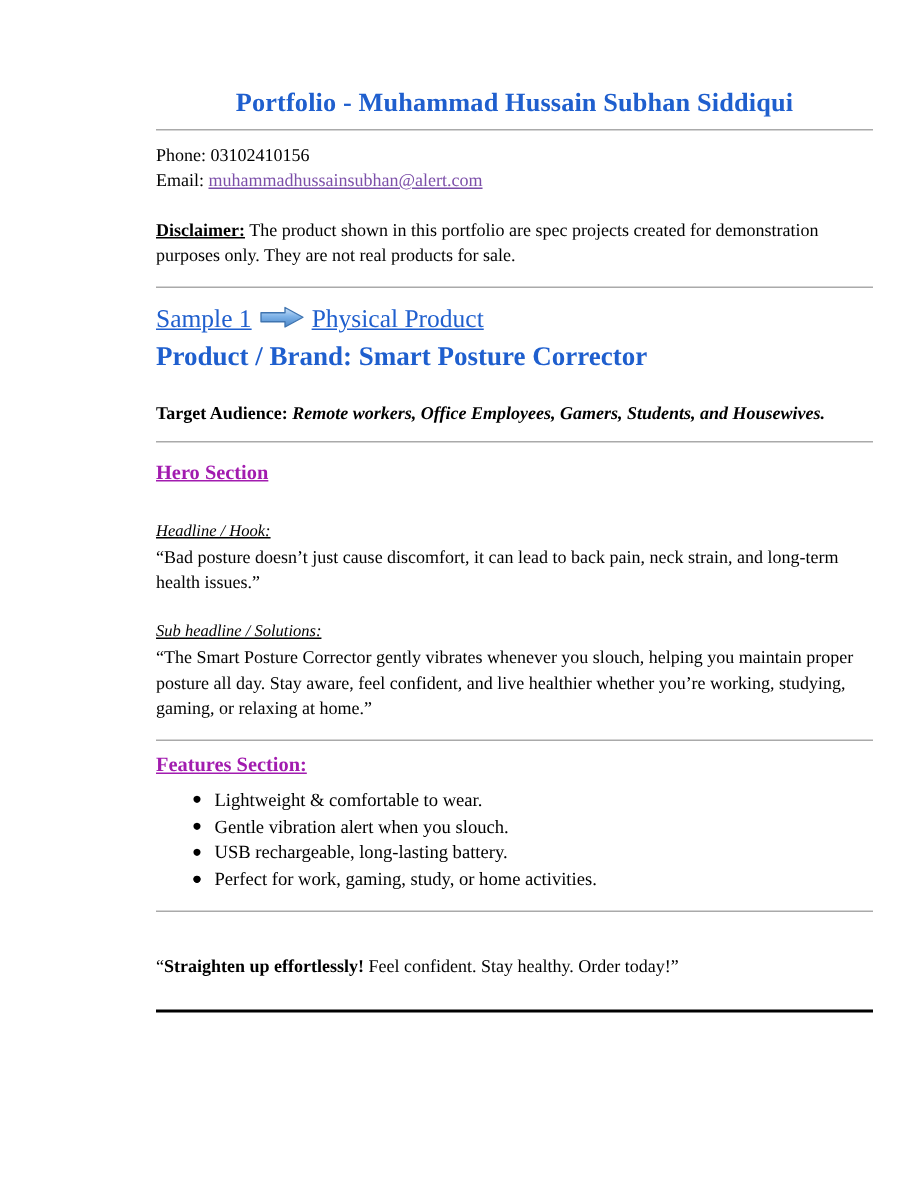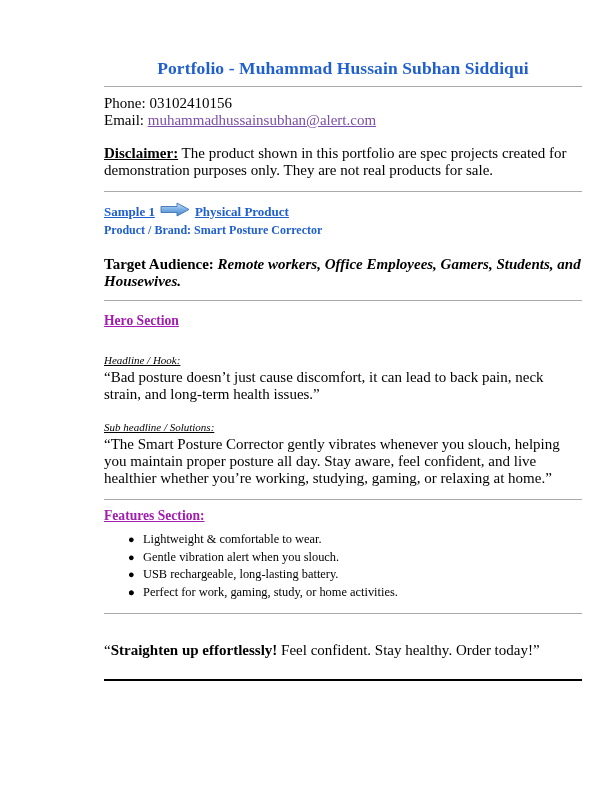--- a/index.html
+++ b/index.html
@@ -54,21 +54,21 @@
     height: 0;
     border: none;
     border-top: 2.2px solid #000000;
     margin: 0;
     width: 100%;
   }
 
   
   .block { margin: 0; }
   .line {
-    font-size: 15px;
+    font-size: 12px;
     line-height: 17px;
     margin: 0;
   }
   .spacer-6  { height: 6px; }
   .spacer-8  { height: 8px; }
   .spacer-10 { height: 10px; }
   .spacer-12 { height: 12px; }
   .spacer-14 { height: 14px; }
   .spacer-16 { height: 16px; }
   .spacer-18 { height: 18px; }
@@ -82,38 +82,38 @@
   .lbl-bold-ul {
     font-weight: bold;
     text-decoration: underline;
   }
   .lbl-bold {
     font-weight: bold;
   }
 
   
   .sample-heading {
-    font-size: 13px;
-    font-weight: bold;
+    font-size: 17px;
+    font-weight: normal;
     color: #1F5FCE;
     line-height: 1.3;
     margin: 0;
     white-space: nowrap;
   }
   .sample-heading .ul-part {
     text-decoration: underline;
   }
   .arrow-emoji {
     display: inline-block;
     vertical-align: -1px;
     margin: 0 5px;
   }
 
   .brand-line {
-    font-size: 12px;
+    font-size: 18px;
     font-weight: bold;
     color: #1F5FCE;
     line-height: 1.35;
     margin: 0;
   }
 
   
   .sec-heading {
     font-size: 13.6px;
     font-weight: bold;

